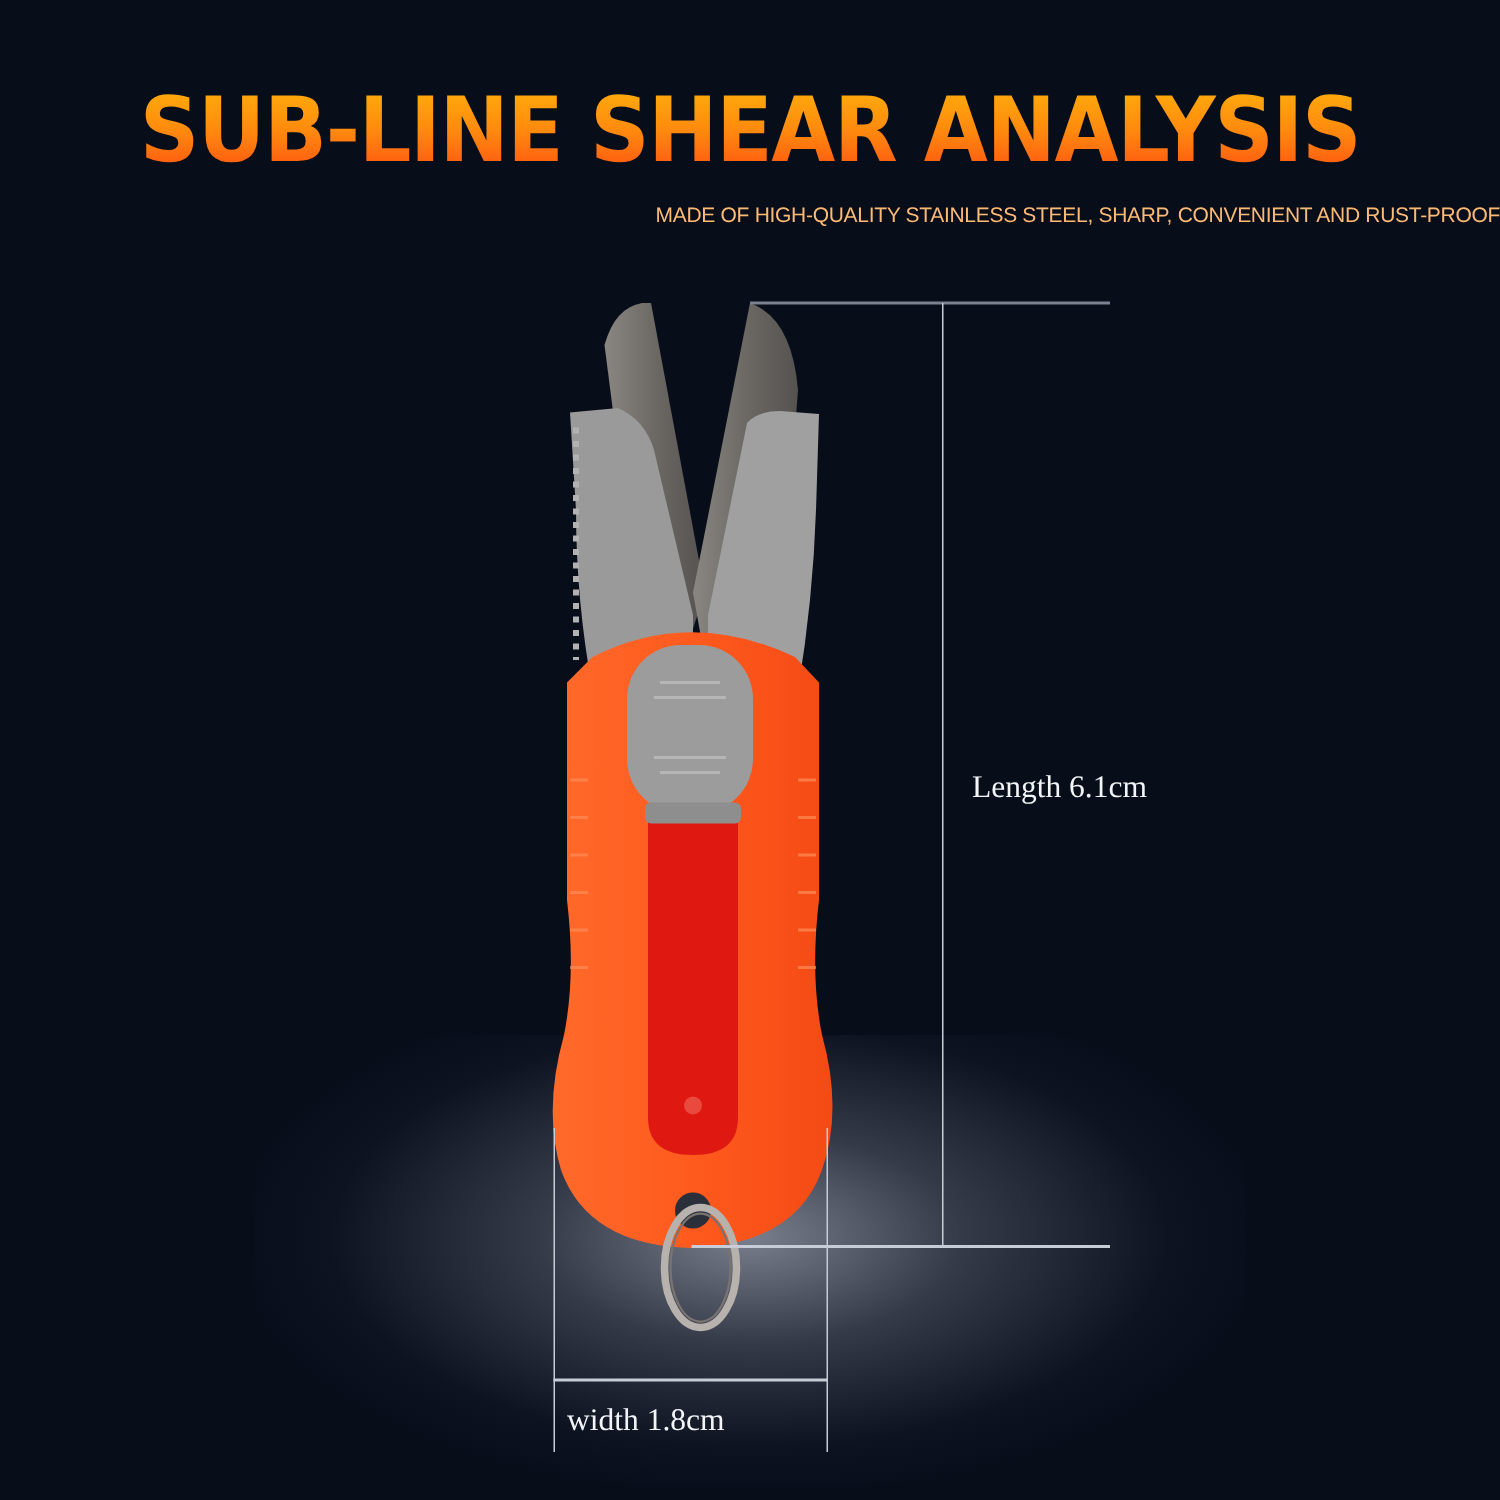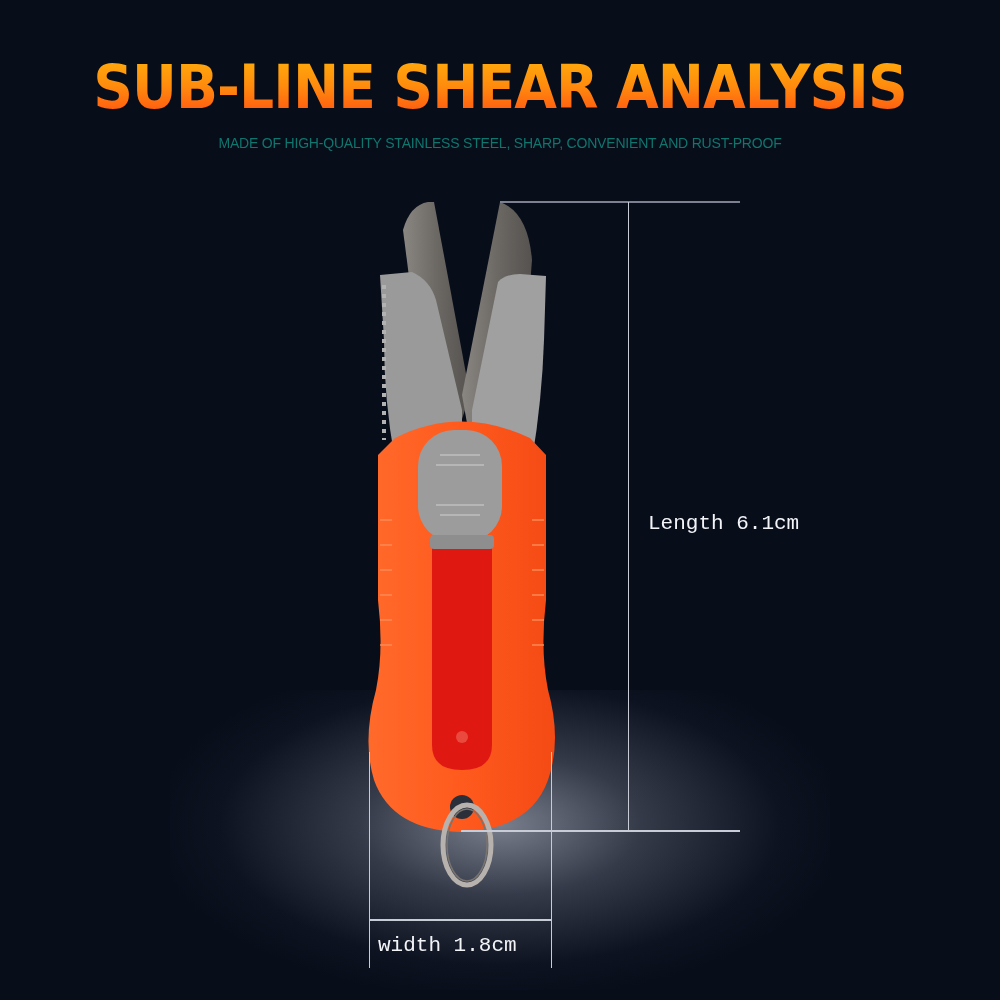--- a/index.html
+++ b/index.html
@@ -15,28 +15,28 @@
   }
   .title {
     position:absolute; top:52px; left:0; width:1000px; text-align:center;
     font-family:"DejaVu Sans", sans-serif; font-weight:bold; font-size:60px;
     letter-spacing:-1px; line-height:70px;
     transform:scaleX(0.92);
     background:linear-gradient(180deg, #ffb40a 0%, #ff8a0e 50%, #ff4812 100%);
     -webkit-background-clip:text; background-clip:text; color:transparent;
   }
   .subtitle {
-    position:absolute; top:135px; left:0; width:1000px; text-align:center;
-    font-family:"Liberation Sans", sans-serif; font-size:14px; color:#0f766e;
+    position:absolute; top:135px; left:0; width:1000px; text-align:right;
+    font-family:"Liberation Sans", sans-serif; font-size:14px; color:#fdba74;
     letter-spacing:-0.2px;
   }
   .line { position:absolute; background:#c8ccd6; }
   .label {
     position:absolute; color:#f2f4f8;
-    font-family:Liberation Mono, monospace; font-size:21px;
+    font-family:Liberation Serif, serif; font-size:21px;
   }
   svg.product { position:absolute; left:0; top:0; }
 </style>
 </head>
 <body>
 
 <div class="spotlight"></div>
 
 <div class="title">SUB-LINE SHEAR ANALYSIS</div>
 <div class="subtitle">MADE OF HIGH-QUALITY STAINLESS STEEL, SHARP, CONVENIENT AND RUST-PROOF</div>

